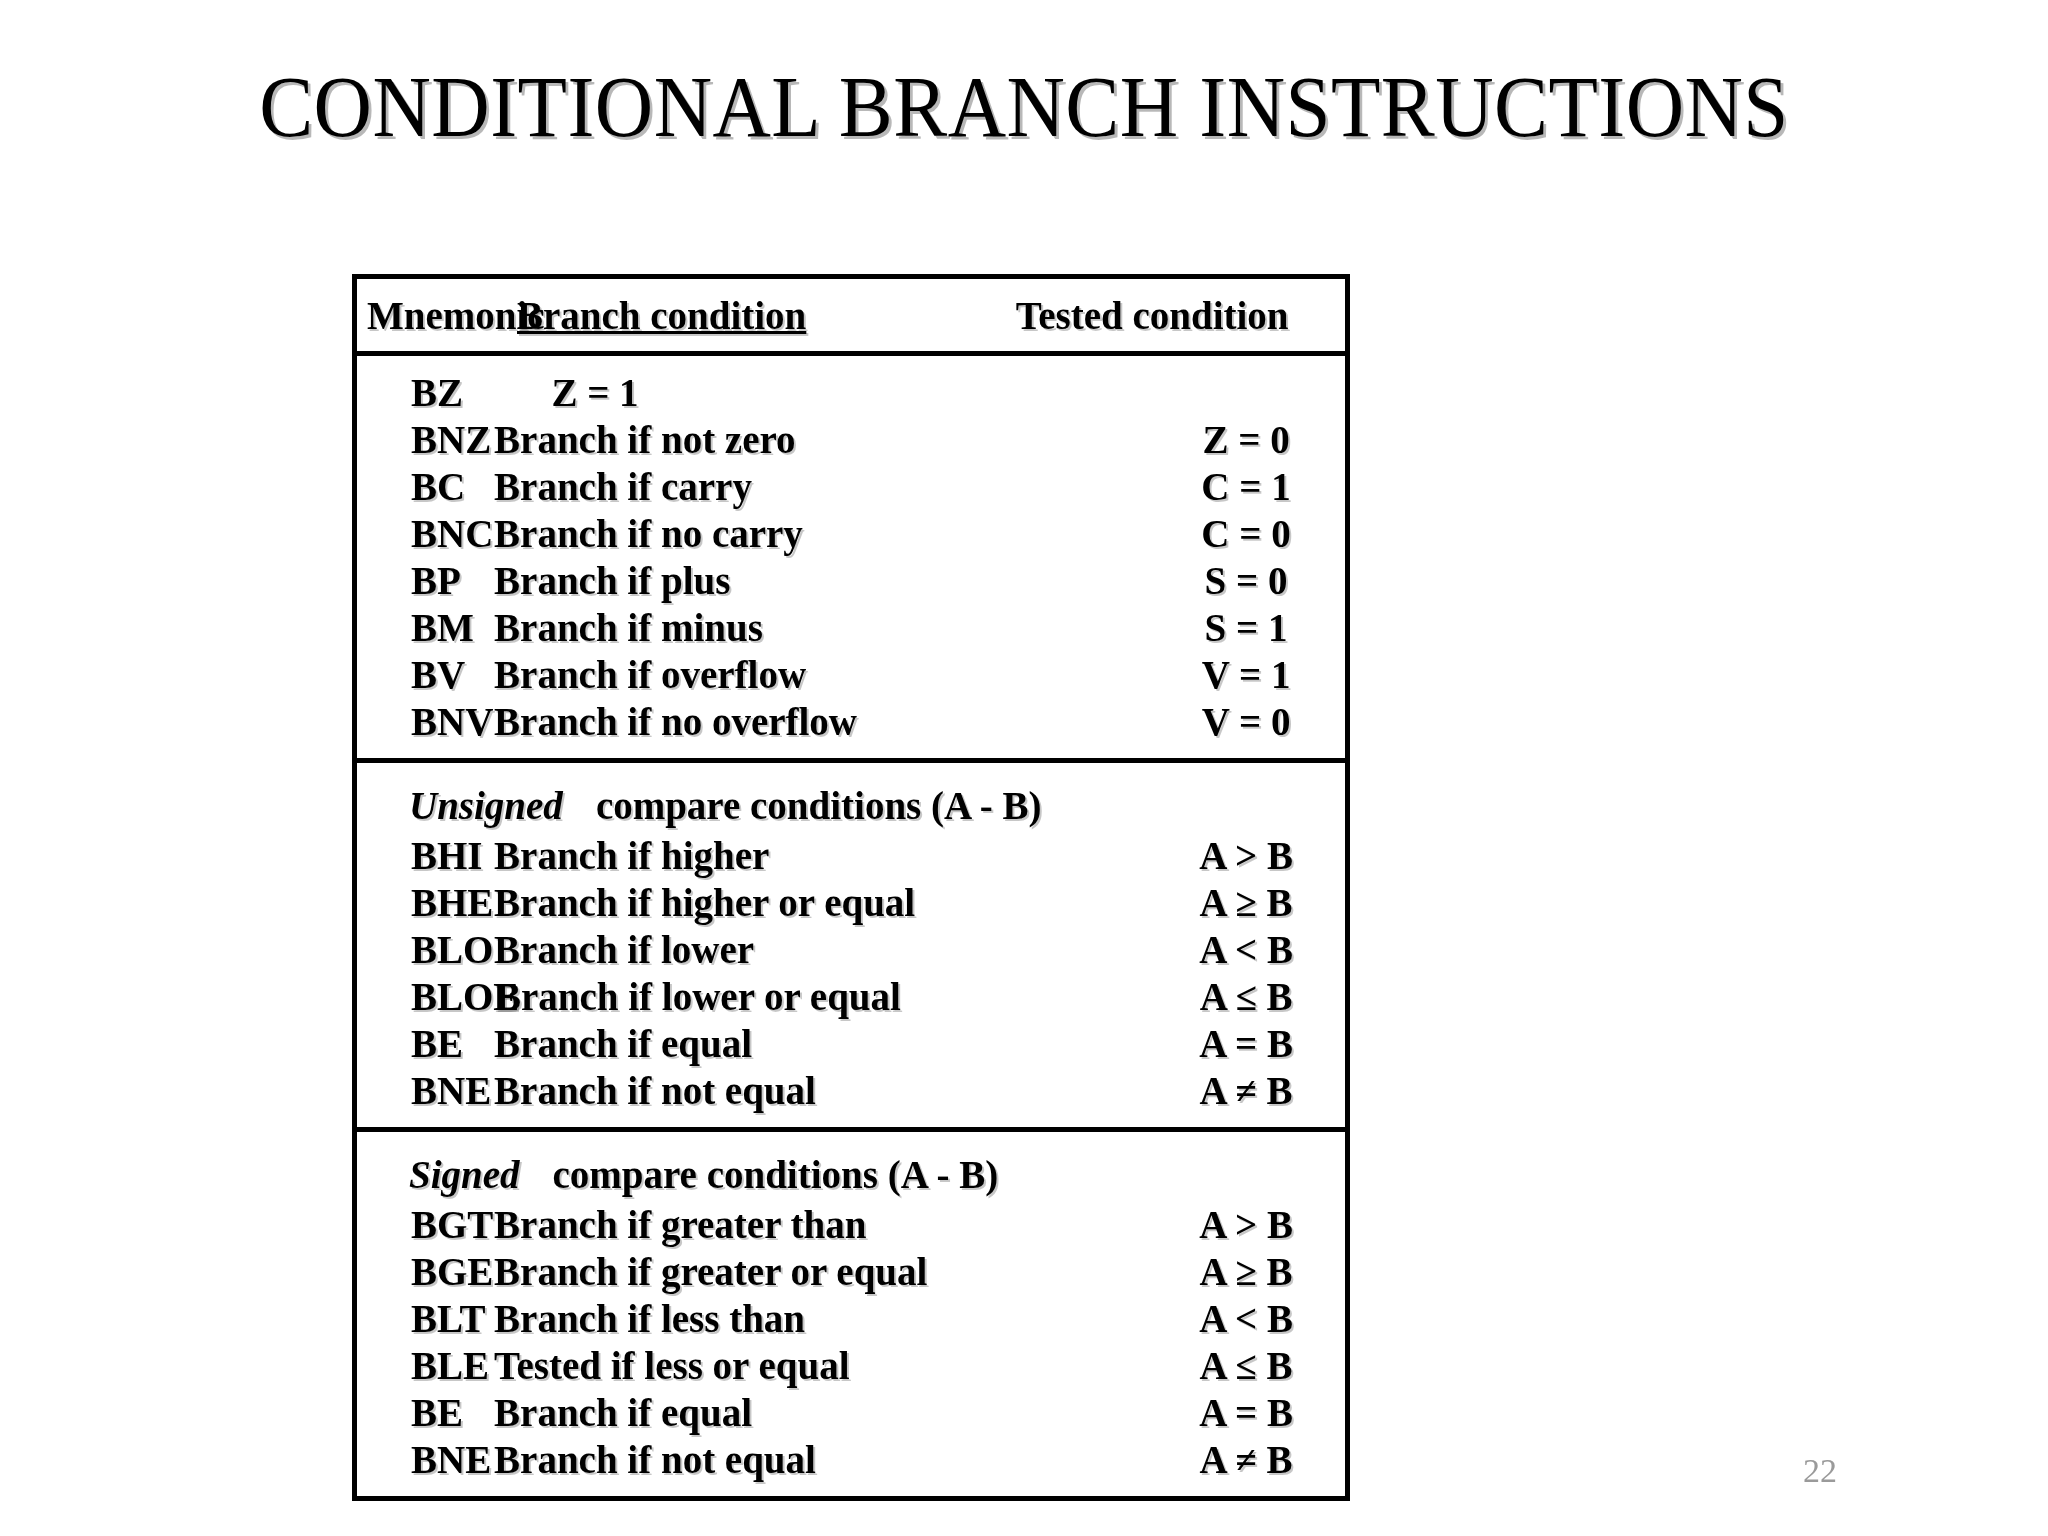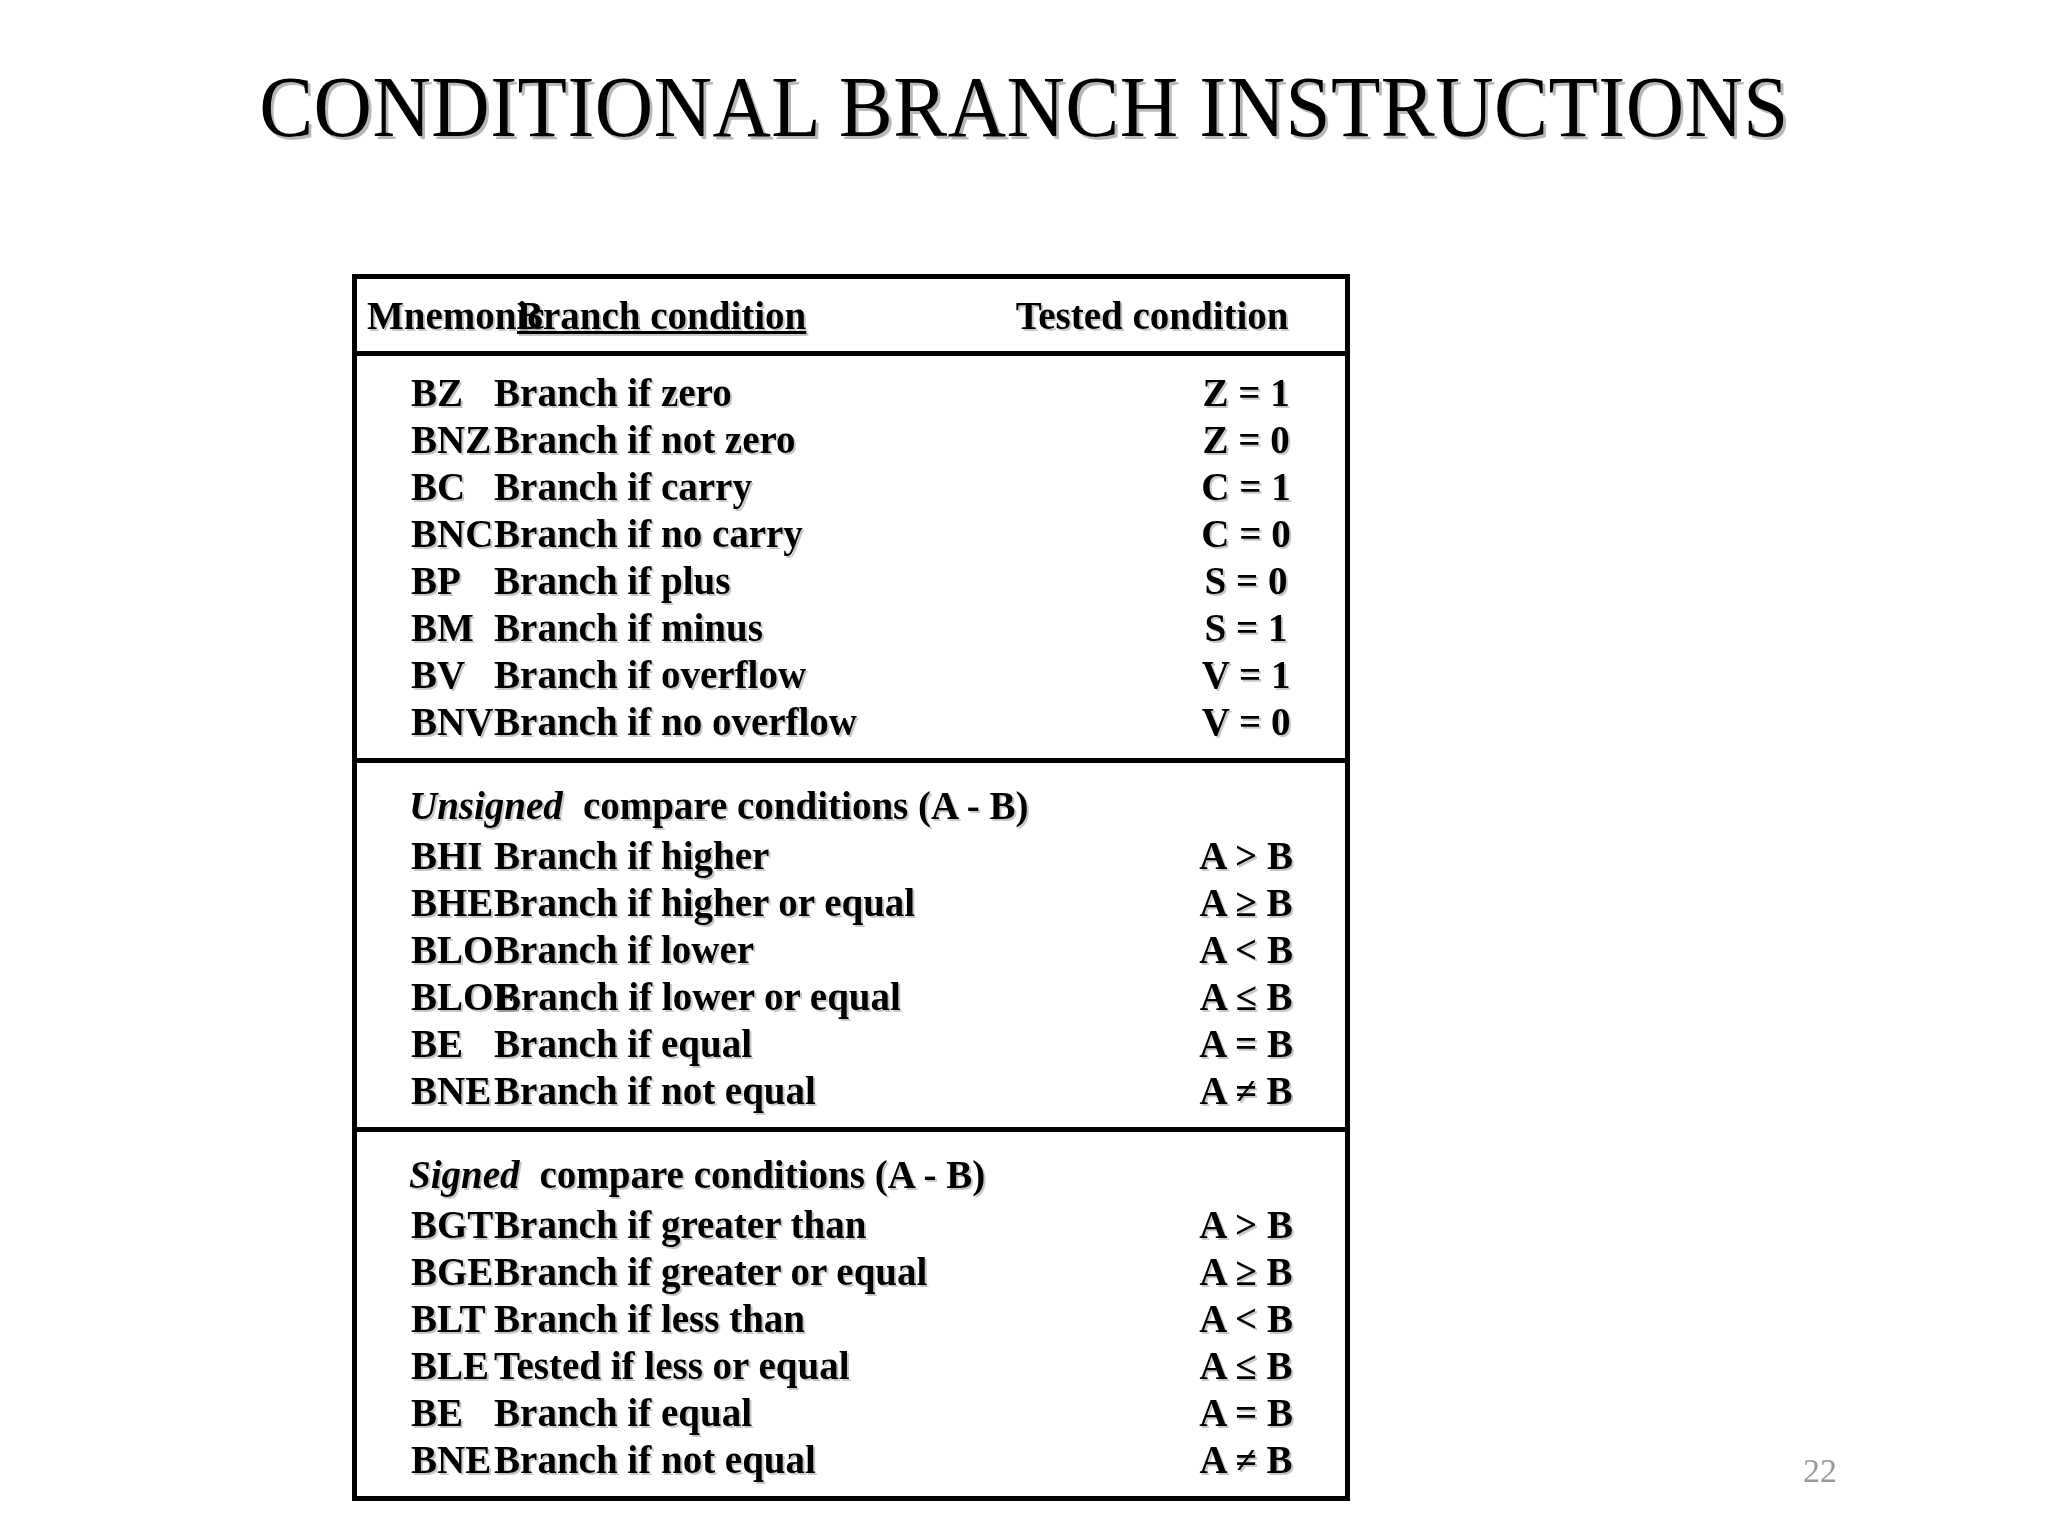--- a/index.html
+++ b/index.html
@@ -100,21 +100,21 @@
     font-size: 39px;
     padding-left: 10px;
     align-items: center;
   }
   .sect-head .sect-kind {
     font-style: italic;
     padding-left: 42px;
   }
   .sect-head .sect-rest {
     font-style: normal;
-    padding-left: 20px;
+    padding-left: 33px;
   }
 
   
   #page-number {
     position: absolute;
     left: 1780px;
     top: 1452px;
     width: 80px;
     text-align: center;
     font-family: "Liberation Serif", "DejaVu Serif", serif;
@@ -135,21 +135,20 @@
       <span class="hdr-branch">Branch condition</span>
       <span class="hdr-tested">Tested condition</span>
     </div>
   </div>
 
   <div id="sections-host">
       <div class="tbl-section">
         <div class="sect-pad-top"></div>
         <div class="data-row">
           <span class="col-mnemonic">BZ</span>
-          <span class="col-desc">Branch if zero</span>
           <span class="col-cond">Z = 1</span>
         </div>
         <div class="data-row">
           <span class="col-mnemonic">BNZ</span>
           <span class="col-desc">Branch if not zero</span>
           <span class="col-cond">Z = 0</span>
         </div>
         <div class="data-row">
           <span class="col-mnemonic">BC</span>
           <span class="col-desc">Branch if carry</span>

